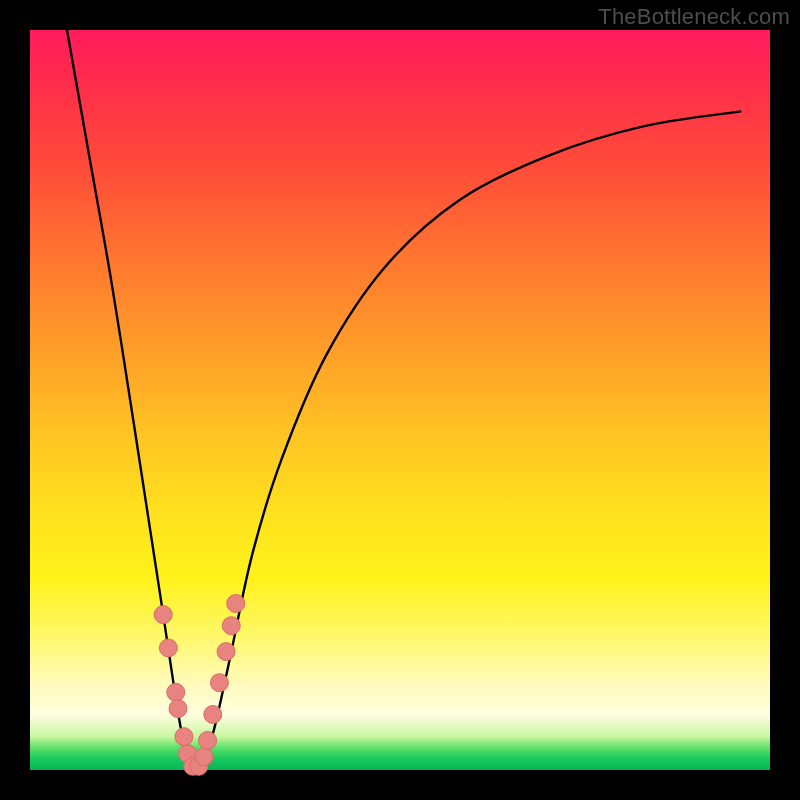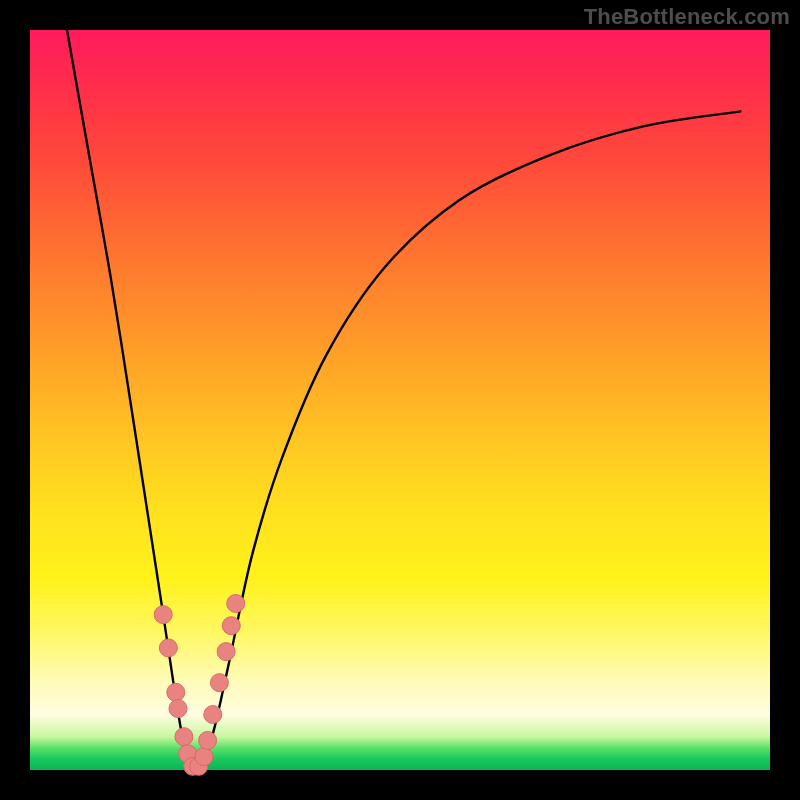--- a/index.html
+++ b/index.html
@@ -50,21 +50,21 @@
     width: 740px;
     height: 740px;
     overflow: visible;
   }
   .watermark {
     position: absolute;
     top: 4px;
     right: 10px;
     color: #4d4d4d;
     font-size: 22px;
-    font-weight: 700;
+    font-weight: 400;
     letter-spacing: 0.2px;
     user-select: none;
   }
 </style>
 </head>
 <body>
 
 <div class="stage">
 
   <div class="plot-area">

